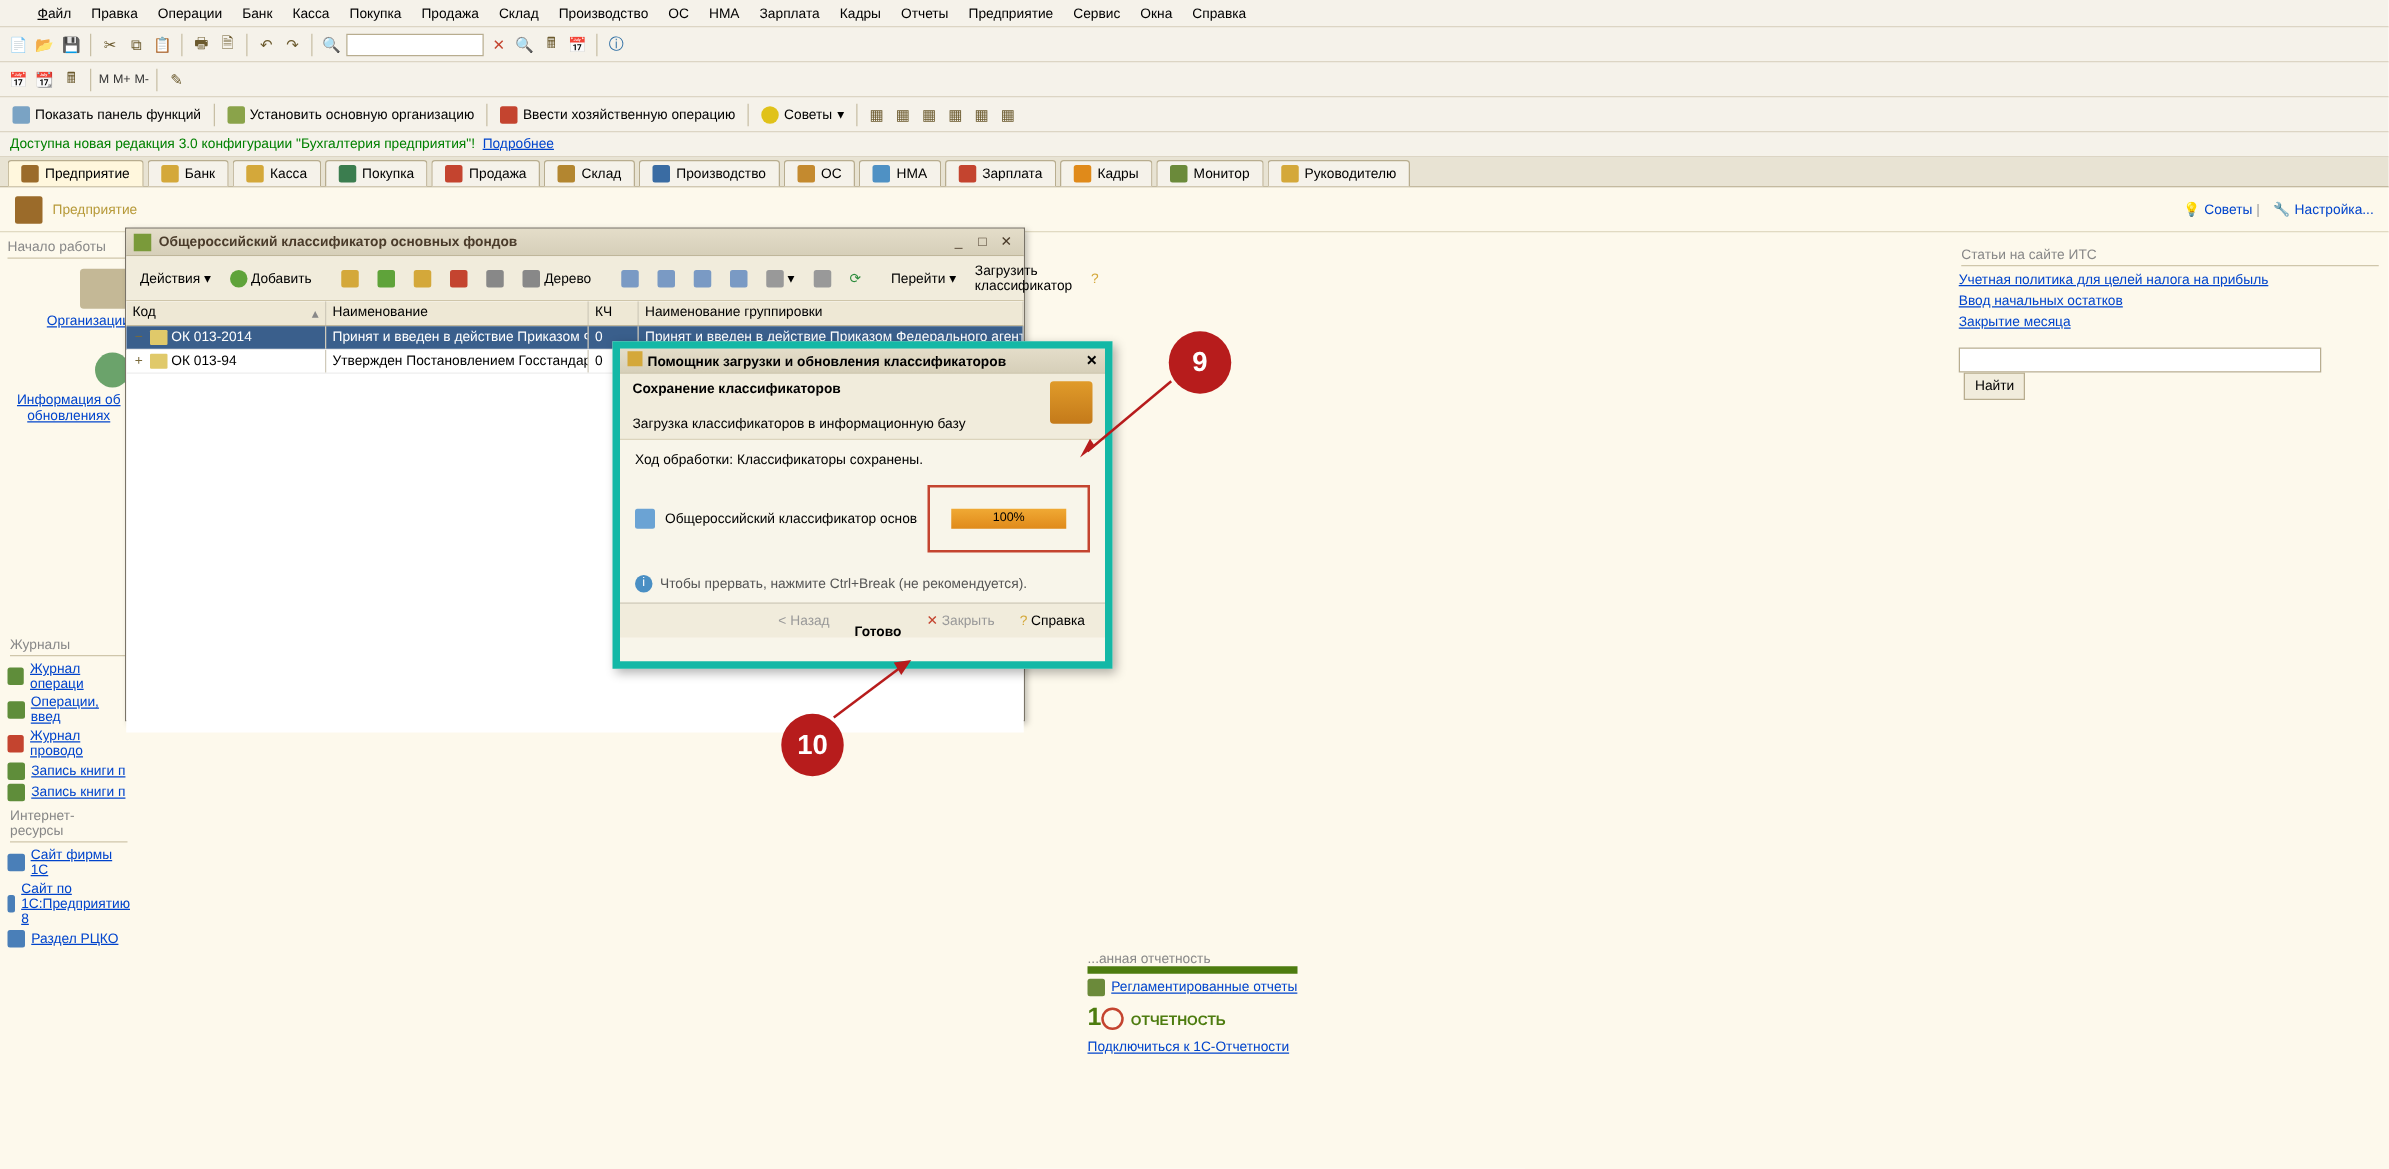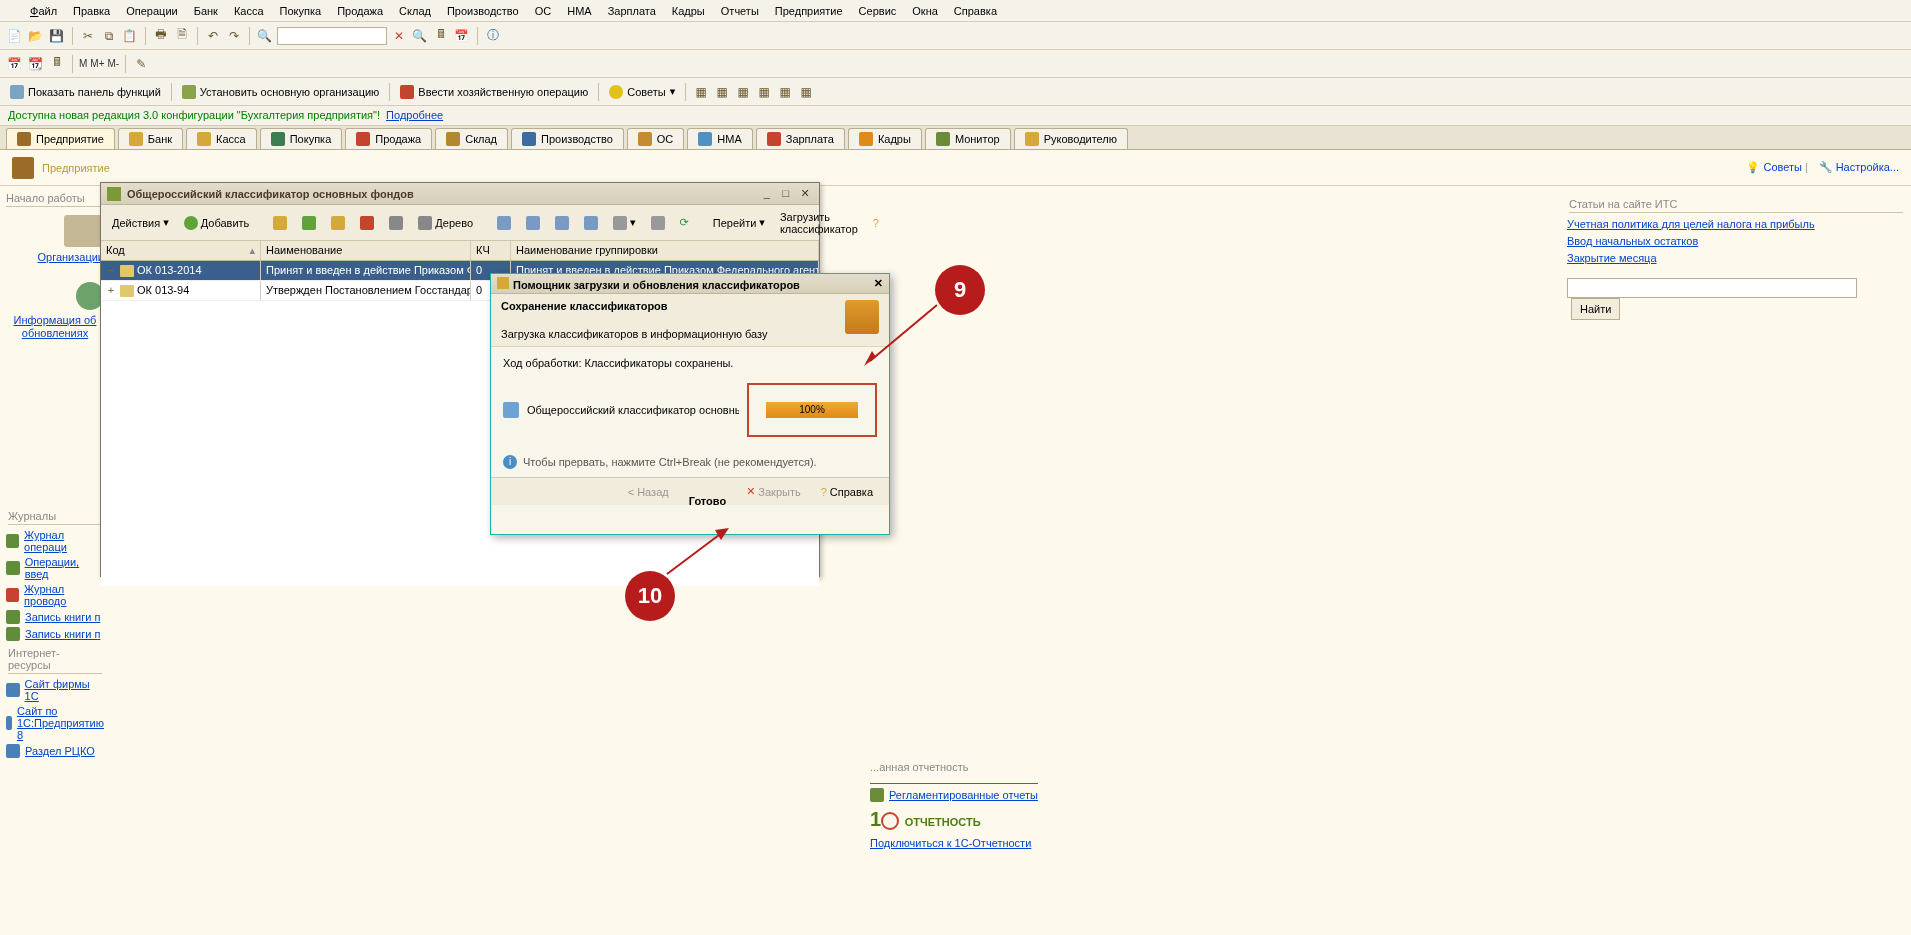--- a/index.html
+++ b/index.html
@@ -62,21 +62,21 @@
 .grid { background: #fff; height: 345px; overflow: hidden; }
 .grid-head { display: flex; background: #eee8d5; border-bottom: 1px solid #bfb69a; }
 .grid-head div, .grid-row div { border-right: 1px solid #d0caba; padding: 3px 5px; overflow: hidden; white-space: nowrap; }
 .c-code{width:160px}.c-name{width:210px}.c-kc{width:40px}.c-grp{flex:1}
 .grid-row { display: flex; border-bottom: 1px solid #eee; }
 .grid-row.sel { background: #3a5f8c; color: #fff; }
 .tree-ico { display: inline-block; width: 10px; text-align: center; margin-right: 4px; color: #7a6a3a; }
 .folder-ico { display: inline-block; width: 14px; height: 12px; background: #e0c96a; border-radius: 1px; margin-right: 3px; vertical-align: middle; }
 
 
-.dlg { position: absolute; left: 490px; top: 273px; width: 400px; height: 262px; border: 1px solid #14b8a6; background: #f8f5ea; box-shadow: 3px 3px 8px rgba(0,0,0,0.3); z-index: 20; }
+.dlg { position: absolute; left: 490px; top: 273px; width: 400px; height: 262px; border: 6px solid #14b8a6; background: #f8f5ea; box-shadow: 3px 3px 8px rgba(0,0,0,0.3); z-index: 20; }
 .dlg-title { background: linear-gradient(#e4ddc9,#d6cfb9); height: 20px; display: flex; align-items: center; justify-content: space-between; padding: 0 6px; border-bottom: 1px solid #bfb69a; font-weight: bold; }
 .dlg-title .x { cursor: pointer; font-weight: bold; }
 .dlg-sub { padding: 6px 10px; background: #f1ecdc; border-bottom: 1px solid #dcd4bc; display: flex; justify-content: space-between; align-items: flex-start; }
 .dlg-sub b { display: block; margin-bottom: 16px; }
 .dlg-sub .big-ico { width: 34px; height: 34px; background: linear-gradient(#e09b2a,#c47a1a); border-radius: 3px; }
 .dlg-body { padding: 10px 12px; }
 .dlg-body .status { margin-bottom: 14px; }
 .prog-row { display: flex; align-items: center; gap: 8px; }
 .prog-row .disk { width: 16px; height: 16px; background: #6ba3d4; border-radius: 2px; }
 .prog-row .lbl { flex: 1; white-space: nowrap; overflow: hidden; }
@@ -93,21 +93,21 @@
 .callout { position: absolute; width: 50px; height: 50px; background: #b71c1c; border-radius: 50%; color: #fff; font-size: 22px; font-weight: bold; display: flex; align-items: center; justify-content: center; z-index: 30; }
 
 
 .r-sec { margin-bottom: 14px; }
 .r-sec input.search { width: 290px; height: 20px; border: 1px solid #b8ad8f; padding: 2px 4px; }
 .r-sec button { height: 22px; padding: 0 8px; border: 1px solid #b8ad8f; background: #f1ecdc; cursor: pointer; margin-left: 4px; }
 .r-sec .lnk { display: block; color: #0044cc; text-decoration: underline; margin: 5px 0; cursor: pointer; }
 
 
 .low-block { position: absolute; left: 760px; top: 575px; }
-.low-block .hdr { color: #888; border-bottom: 1px solid #4d7c0f; margin-bottom: 4px; padding-bottom: 10px; }
+.low-block .hdr { color: #888; border-bottom: 6px solid #4d7c0f; margin-bottom: 4px; padding-bottom: 0; }
 .low-block a { color: #0044cc; text-decoration: underline; display: flex; align-items: center; gap: 5px; }
 .logo-1c { font-size: 20px; font-weight: bold; color: #4d7c0f; margin: 6px 0; }
 .logo-1c .ring { display: inline-block; border: 2px solid #c4442f; border-radius: 50%; width: 18px; height: 18px; vertical-align: middle; }
 
 .mid-sec-hdr { position: absolute; color: #888; border-bottom: 1px solid #cfc6aa; padding-bottom: 2px; }
 </style>
 </head>
 <body>
 
 <div class="menu-bar">

